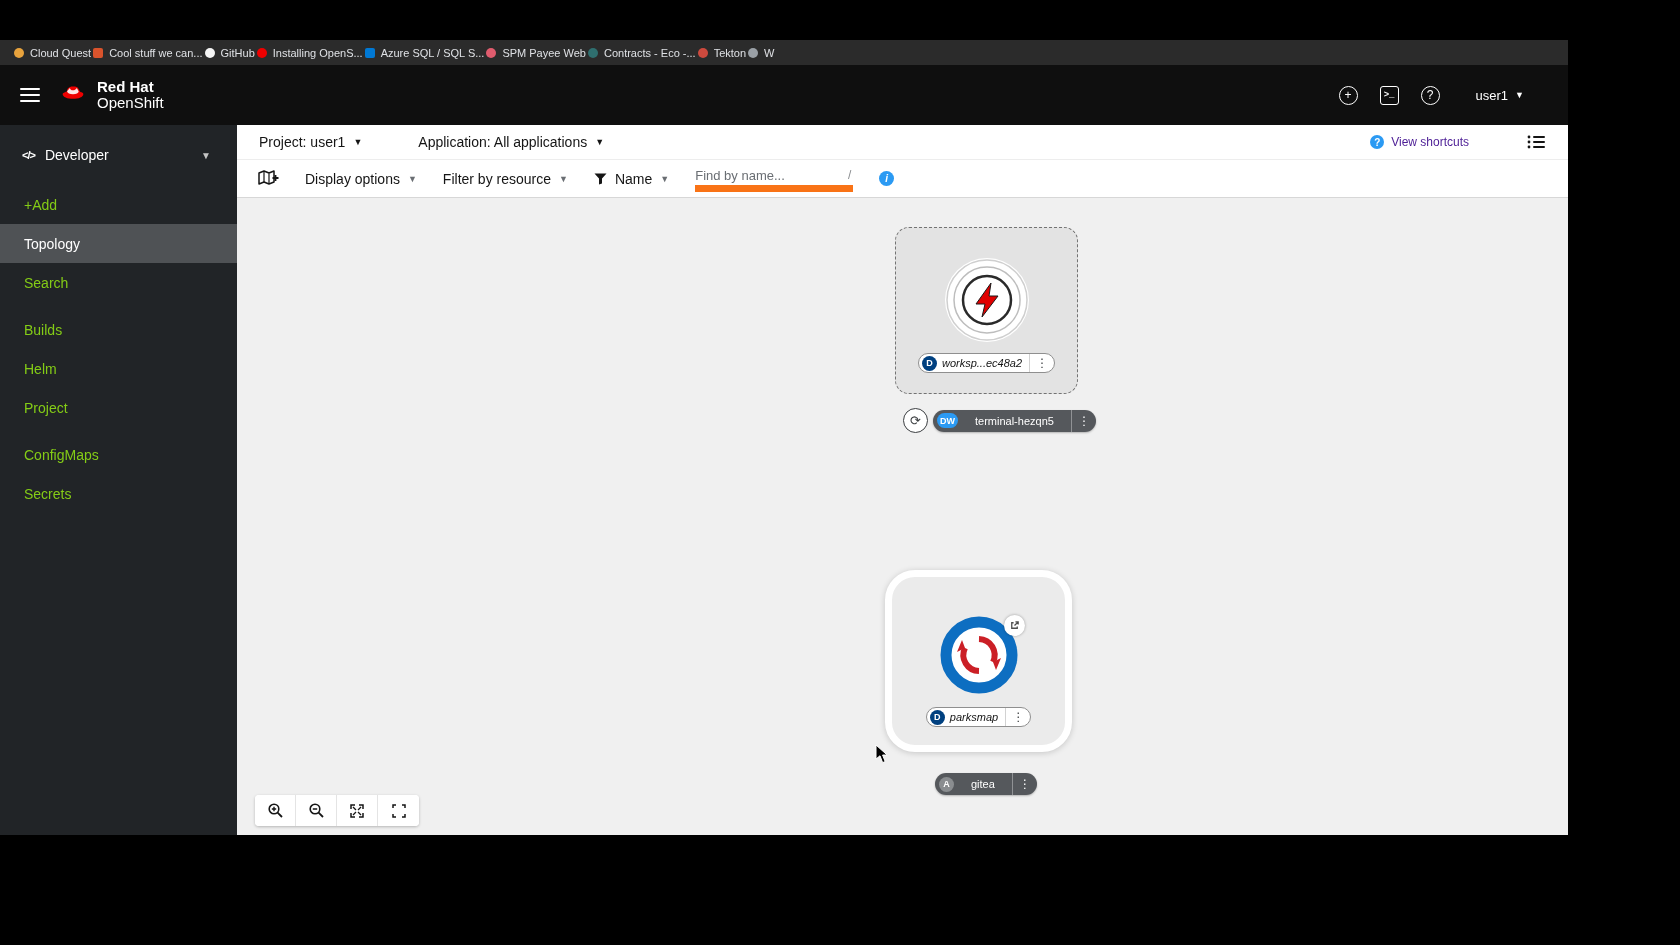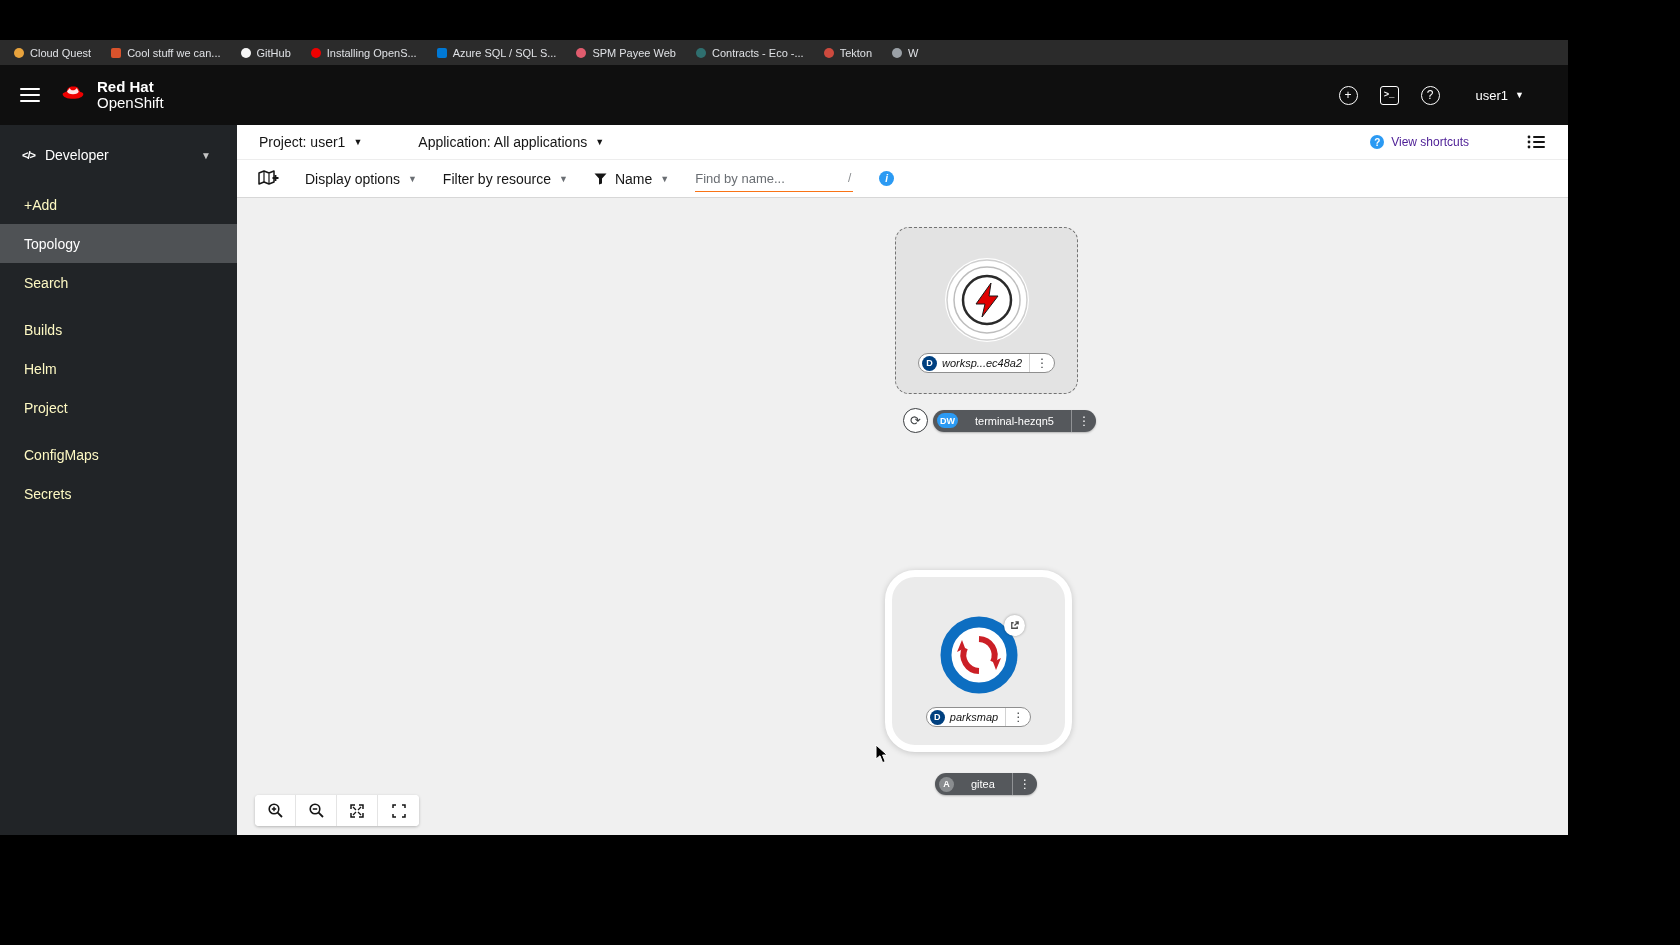--- a/index.html
+++ b/index.html
@@ -2,21 +2,21 @@
 <html><head>
 <meta charset="utf-8">
 <style>
   * { box-sizing: border-box; margin: 0; padding: 0; }
   html,body { width:1680px; height:945px; background:#000; overflow:hidden;
     font-family:"Liberation Sans", sans-serif; }
   .window { position:absolute; left:0; top:40px; width:1568px; height:795px; background:#fff; }
 
   
   .bookmarks { height:25px; background:#2b2b2b; display:flex; align-items:center;
-    gap:20px; padding:0 14px; overflow:hidden; }
+    gap:2px; padding:0 14px; overflow:hidden; }
   .bm-item { display:flex; align-items:center; gap:6px; color:#dfe1e5; font-size:11px;
     white-space:nowrap; cursor:pointer; }
   .favicon { width:10px; height:10px; border-radius:50%; flex:0 0 auto; }
   .favicon.sq { border-radius:2px; }
 
   
   .masthead { height:60px; background:#0f0f0f; display:flex; align-items:center; position:relative; }
   .hamburger { width:20px; display:flex; flex-direction:column; gap:4px; margin:0 18px 0 20px; cursor:pointer; }
   .hamburger span { display:block; height:2px; background:#fff; border-radius:1px; }
   .brand { display:flex; align-items:center; gap:9px; }
@@ -35,21 +35,21 @@
 
   
   .app-body { display:flex; height:710px; }
   .sidebar { width:237px; background:#212427; color:#ededed; flex:0 0 auto; padding-top:8px; }
   .perspective { height:44px; display:flex; align-items:center; gap:10px; padding:0 26px 0 22px;
     font-size:14px; color:#fff; cursor:pointer; }
   .persp-icon { font-size:11px; font-weight:bold; letter-spacing:-1px; }
   .perspective .caret { margin-left:auto; font-size:10px; color:#c5c5c5; }
   .nav { margin-top:8px; }
   .nav-item { height:39px; display:flex; align-items:center; padding-left:24px; font-size:14px;
-    color:#fef9c3; cursor:pointer; }
+    color:#84cc16; cursor:pointer; }
   .nav-item.selected { background:#4f5255; color:#fff; }
   .nav-item.group-gap { margin-top:8px; }
 
   .main { flex:1; display:flex; flex-direction:column; background:#f0f0f0; min-width:0;justify-content:space-between; }
 
   
   .context-bar { height:35px; background:#fff; border-bottom:1px solid #ededed; display:flex;
     align-items:center; padding:0 22px; font-size:14px; color:#151515; }
   .ctx-dd { display:flex; align-items:center; gap:8px; cursor:pointer; }
   .ctx-dd .caret { font-size:9px; color:#151515; }
@@ -58,21 +58,21 @@
   .q-badge { width:14px; height:14px; background:#2b9af3; border-radius:50%; color:#fff;
     font-size:10px; font-weight:bold; display:flex; align-items:center; justify-content:center; }
   .shortcuts-label { font-size:12px; color:#4c1d95; }
   .list-toggle { margin-left:58px; cursor:pointer; display:flex; align-items:center; }
 
   
   .filter-bar { height:38px; background:#fff; border-bottom:1px solid #d7d7d7; display:flex;
     align-items:center; padding:0 20px; gap:26px; font-size:14px; color:#151515; }
   .fb-dd { display:flex; align-items:center; gap:8px; cursor:pointer; white-space:nowrap; }
   .fb-dd .caret { font-size:9px; color:#6a6e73; }
-  .find-wrap { display:flex; align-items:center; border-bottom:1px solid #f97316; height:26px;
+  .find-wrap { display:flex; align-items:center; border-bottom:7px solid #f97316; height:26px;
     width:158px; gap:4px; }
   .find-input { border:none; outline:none; flex:1; font-size:13px; color:#151515;
     font-family:"Liberation Sans", sans-serif; min-width:0; }
   .find-input::placeholder { color:#6a6e73; }
   .slash-hint { color:#8a8d90; font-size:12px; padding-right:2px; }
   .info-dot { width:15px; height:15px; border-radius:50%; background:#2b9af3; color:#fff;
     font-size:10px; font-weight:bold; font-style:italic; display:flex; align-items:center;
     justify-content:center; cursor:pointer; }
 
   

